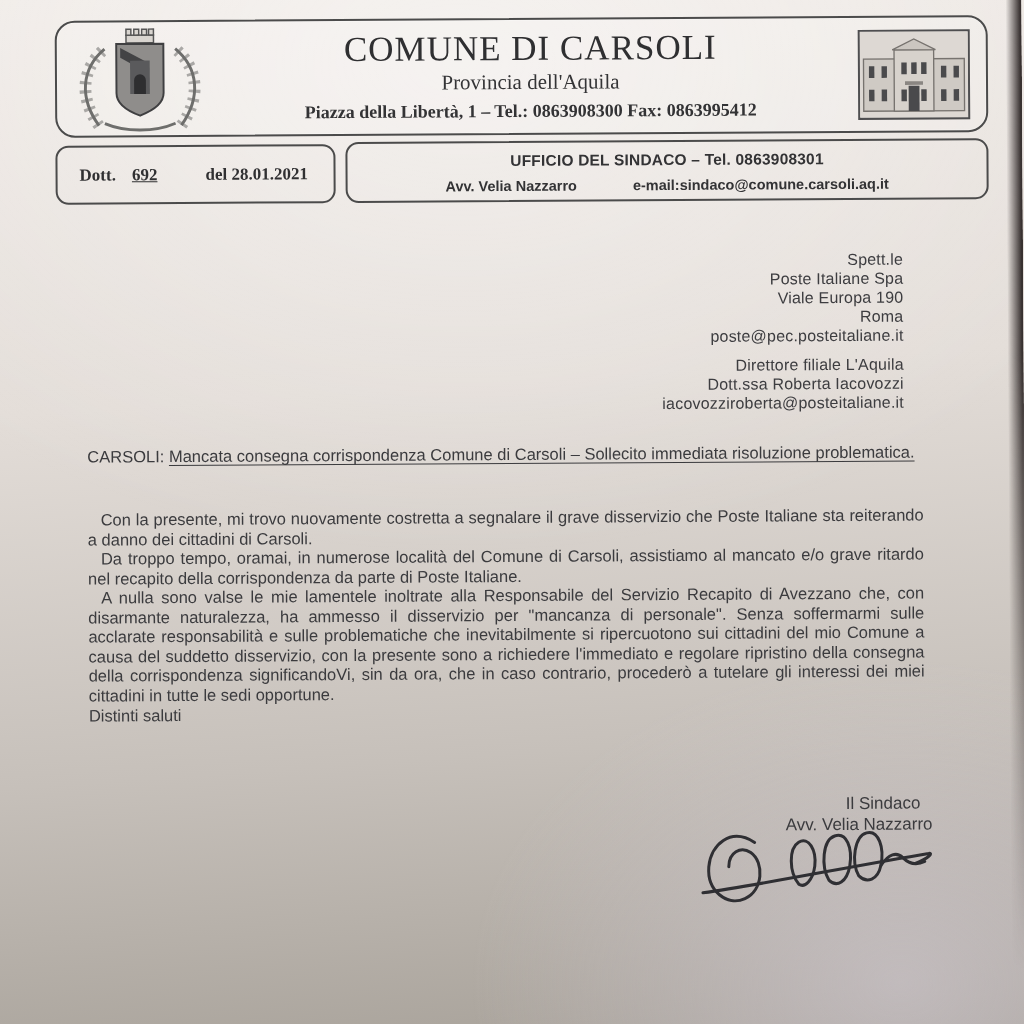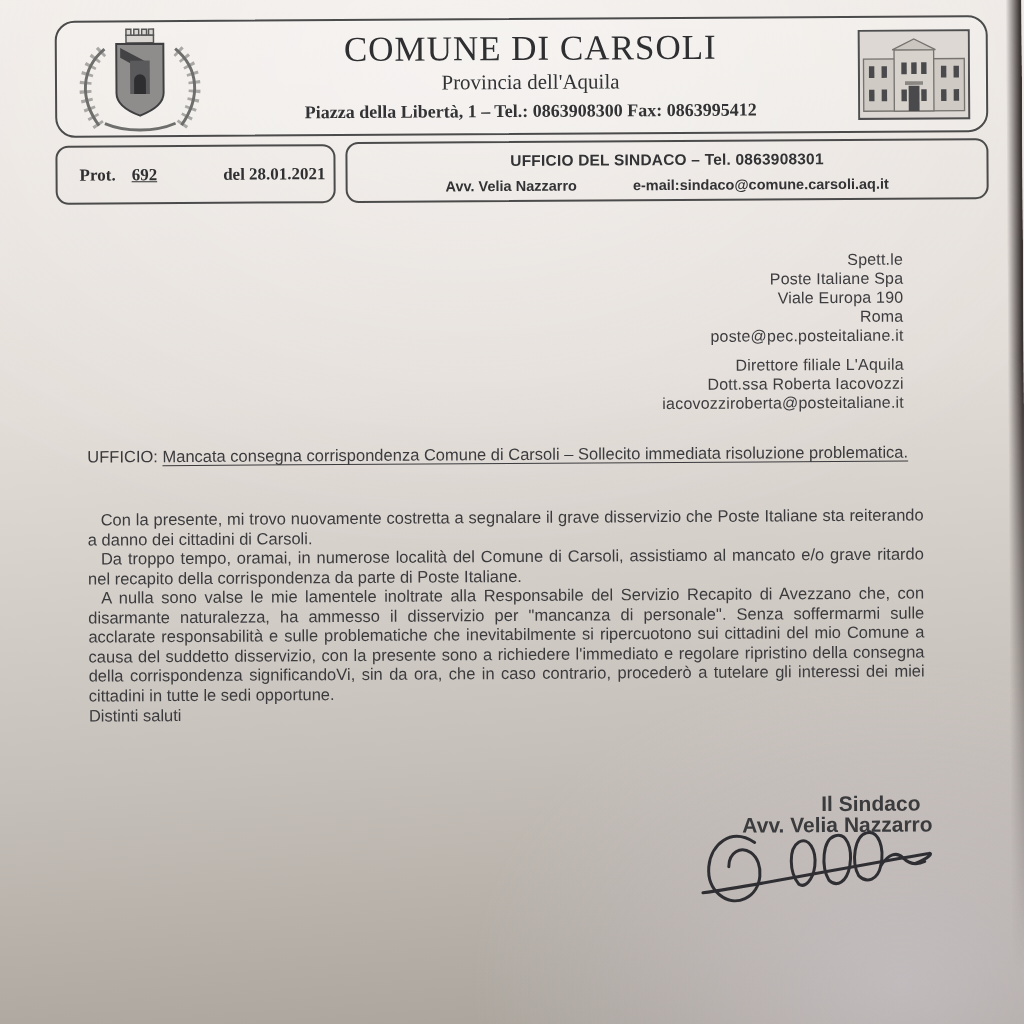--- a/index.html
+++ b/index.html
@@ -33,21 +33,21 @@
   .bldg{flex:0 0 auto;margin-right:16px;border:2px solid #4e4e50;background:#e0dcd7;}
 
   
   .prot-box{
     position:absolute;left:57px;top:143px;width:280px;height:59px;
     border:2px solid var(--border);border-radius:13px;
     font-family:"Liberation Serif",serif;font-weight:bold;font-size:17px;color:#303032;
     display:flex;align-items:center;padding-left:22px;
   }
   .prot-box .num{margin-left:16px;text-decoration:underline;}
-  .prot-box .dat{margin-left:66px;}
+  .prot-box .dat{margin-left:48px;}
   .office-box{
     position:absolute;left:347px;top:141px;width:643px;height:61px;
     border:2px solid var(--border);border-radius:13px;
     font-weight:bold;color:#333335;text-align:center;padding-top:9px;
   }
   .office-line1{font-size:15.5px;letter-spacing:.2px;}
   .office-row{display:flex;justify-content:center;gap:56px;font-size:14.5px;margin-top:8px;}
 
   
   .recipients{
@@ -65,21 +65,21 @@
   .letter-body{
     position:absolute;left:87px;top:508px;width:836px;
     font-size:16.5px;line-height:19.5px;text-align:justify;color:#3b3b3e;
   }
   .letter-body p{margin:0;text-indent:13px;}
   .closing{margin-top:1px;}
 
   
   .sig-block{
     position:absolute;top:795px;right:94px;text-align:right;
-    font-size:21px;line-height:21px;color:#3b3b3e;font-weight:bold;
+    font-size:17px;line-height:21px;color:#3b3b3e;
   }
   .sig-block .sig-title{padding-right:12px;}
   .sig-svg{position:absolute;left:690px;top:816px;}
 
   
   .edge-shadow{
     position:absolute;right:0;top:0;width:16px;height:100%;
     background:linear-gradient(to right, rgba(25,18,18,0) 0%, rgba(25,18,18,.85) 90%);
     -webkit-mask-image:linear-gradient(to bottom, #000 0%, #000 35%, rgba(0,0,0,.35) 70%, transparent 95%);
     mask-image:linear-gradient(to bottom, #000 0%, #000 35%, rgba(0,0,0,.35) 70%, transparent 95%);
@@ -139,21 +139,21 @@
             <rect x="68" y="64" width="6" height="13"></rect>
           <rect x="90" y="64" width="6" height="13"></rect>
             <rect x="104" y="64" width="6" height="13"></rect>
           <rect x="54" y="60" width="12" height="28"></rect>
         </g>
         <rect x="50" y="55" width="20" height="4" fill="#8a8682"></rect>
       </svg>
     </div>
 
     <div class="prot-box">
-      <span>Prot.</span>
+      <span>Dott.</span>
       <span class="num">692</span>
       <span class="dat">del 28.01.2021</span>
     </div>
 
     <div class="office-box">
       <div class="office-line1">UFFICIO DEL SINDACO – Tel. 0863908301</div>
       <div class="office-row">
         <span>Avv. Velia Nazzarro</span>
         <span>e-mail:sindaco@comune.carsoli.aq.it</span>
       </div>
@@ -168,21 +168,21 @@
           <div>poste@pec.posteitaliane.it</div>
         </div>
       <div class="recip-gap"></div>
       <div>
           <div>Direttore filiale L'Aquila</div>
           <div>Dott.ssa Roberta Iacovozzi</div>
           <div>iacovozziroberta@posteitaliane.it</div>
         </div>
     </div>
 
-    <p class="subject"><span>UFFICIO:</span> <span class="u">Mancata consegna corrispondenza Comune di Carsoli – Sollecito immediata risoluzione problematica.</span></p>
+    <p class="subject"><span>CARSOLI:</span> <span class="u">Mancata consegna corrispondenza Comune di Carsoli – Sollecito immediata risoluzione problematica.</span></p>
 
     <div class="letter-body">
       <div>
           <p>Con la presente, mi trovo nuovamente costretta a segnalare il grave disservizio che Poste Italiane sta reiterando a danno dei cittadini di Carsoli.</p>
           <p>Da troppo tempo, oramai, in numerose località del Comune di Carsoli, assistiamo al mancato e/o grave ritardo nel recapito della corrispondenza da parte di Poste Italiane.</p>
           <p>A nulla sono valse le mie lamentele inoltrate alla Responsabile del Servizio Recapito di Avezzano che, con disarmante naturalezza, ha ammesso il disservizio per "mancanza di personale". Senza soffermarmi sulle acclarate responsabilità e sulle problematiche che inevitabilmente si ripercuotono sui cittadini del mio Comune a causa del suddetto disservizio, con la presente sono a richiedere l'immediato e regolare ripristino della consegna della corrispondenza significandoVi, sin da ora, che in caso contrario, procederò a tutelare gli interessi dei miei cittadini in tutte le sedi opportune.</p>
         </div>
       <div class="closing">Distinti saluti</div>
     </div>
 

